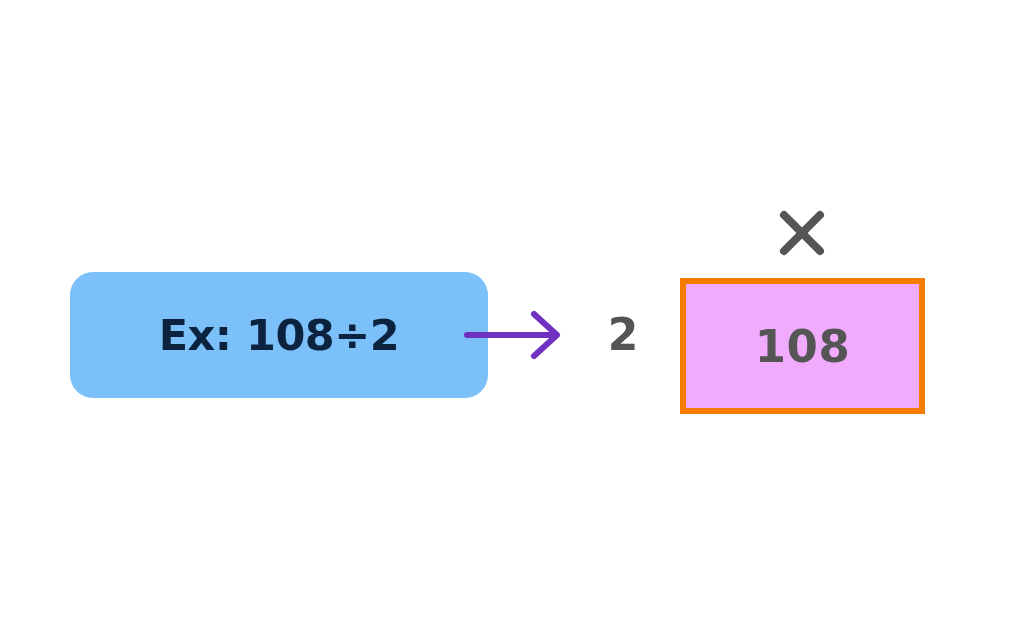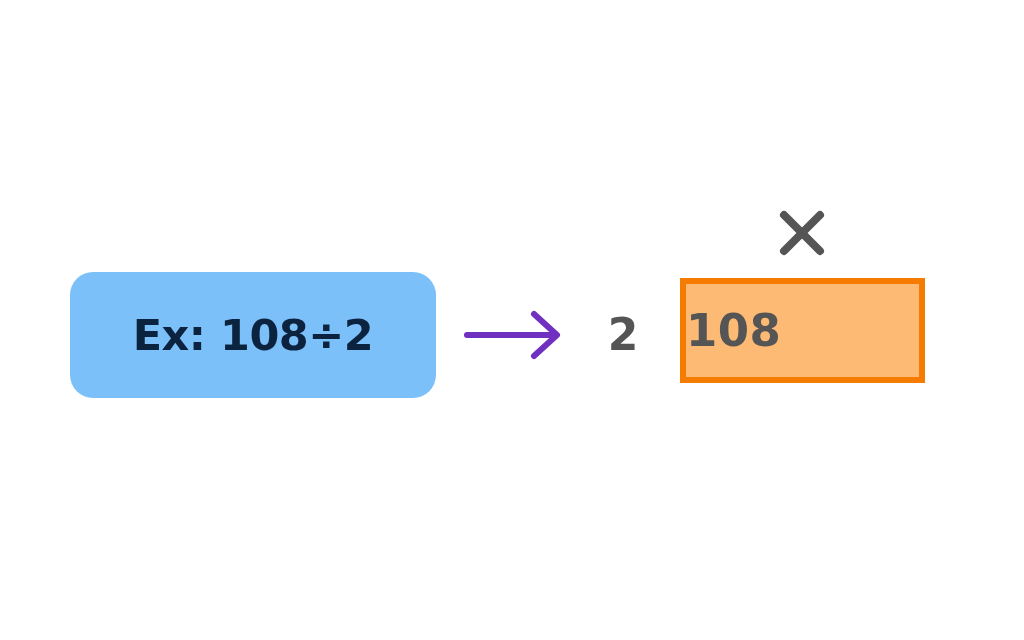--- a/index.html
+++ b/index.html
@@ -19,21 +19,21 @@
     width: 1024px;
     height: 640px;
     background: #ffffff;
   }
 
   
   .expr-pill {
     position: absolute;
     left: 70px;
     top: 272px;
-    width: 366px;
+    width: 418px;
     height: 126px;
     border-radius: 23px;
     background: #7cc0fa;
     display: flex;
     align-items: center;
     justify-content: center;
     box-sizing: border-box;
   }
   .expr-pill-text {
     font-family: "DejaVu Sans", sans-serif;
@@ -84,26 +84,27 @@
     align-items: center;
     justify-content: center;
   }
 
   
   .dividend-box {
     position: absolute;
     left: 680px;
     top: 278px;
     width: 245px;
-    height: 105px;
+    height: 136px;
     box-sizing: border-box;
-    background: #fdba74;
+    background: #f0abfc;
     border: 6px solid #f57c00;
     display: flex;
     align-items: center;
+    justify-content: center;
   }
   .dividend-text {
     font-family: "DejaVu Sans", sans-serif;
     font-size: 45px;
     font-weight: bold;
     color: #555555;
     letter-spacing: 0.5px;
     line-height: 1;
     user-select: none;
   }

